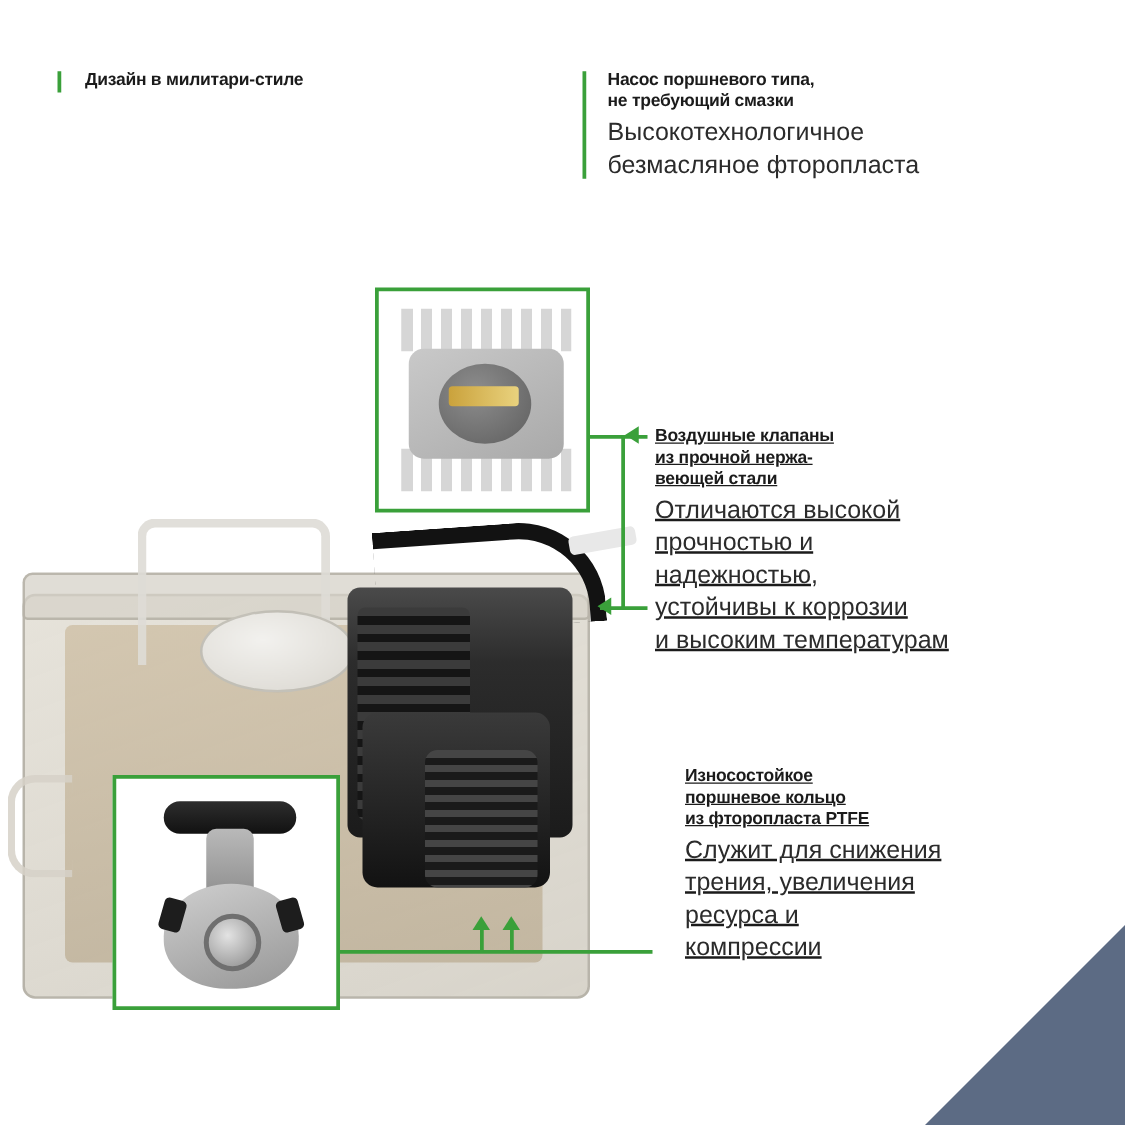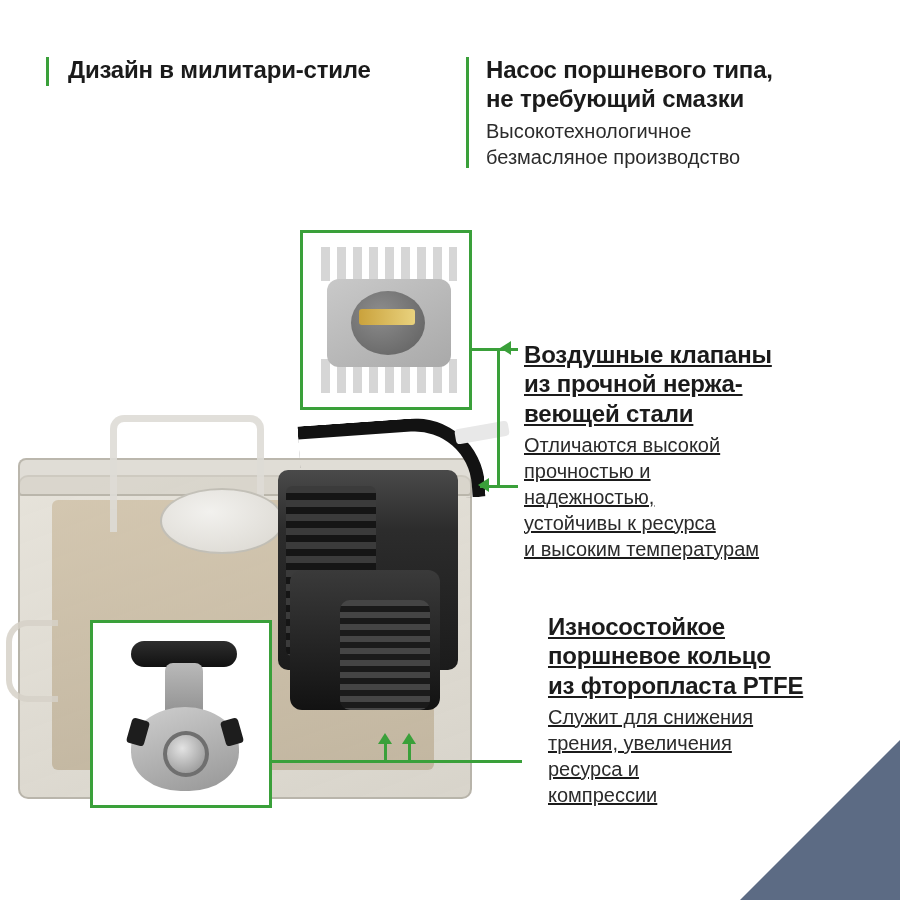--- a/index.html
+++ b/index.html
@@ -37,21 +37,21 @@
     content: "";
     position: absolute;
     left: 0;
     top: 2px;
     bottom: 2px;
     width: 3px;
     background: #3aa03a;
   }
   .feature-title {
     font-weight: bold;
-    font-size: 24px;
+    font-size: 14px;
     line-height: 1.22;
     letter-spacing: -0.2px;
     margin: 0 0 4px 0;
   }
   .feature-body {
     font-size: 20px;
     line-height: 1.30;
     margin: 0;
     color: #2b2b2b;
   }
@@ -382,31 +382,31 @@
 <div class="arrow-up" id="c3-a2"></div>
 
 <div class="feature-top" id="block-military">
   <p class="feature-title" style="white-space:pre-line">Дизайн в милитари-стиле</p>
 </div>
 
 <div class="feature-top" id="block-pump">
   <p class="feature-title" style="white-space:pre-line">Насос поршневого типа,
 не требующий смазки</p>
   <p class="feature-body" style="white-space:pre-line">Высокотехнологичное
-безмасляное производство</p>
+безмасляное фторопласта</p>
 </div>
 
 <div class="feature-side" id="block-valves">
   <p class="feature-title" style="white-space:pre-line">Воздушные клапаны
 из прочной нержа-
 веющей стали</p>
   <p class="feature-body" style="white-space:pre-line">Отличаются высокой
 прочностью и
 надежностью,
-устойчивы к ресурса
+устойчивы к коррозии
 и высоким температурам</p>
 </div>
 
 <div class="feature-side" id="block-ring">
   <p class="feature-title" style="white-space:pre-line">Износостойкое
 поршневое кольцо
 из фторопласта PTFE</p>
   <p class="feature-body" style="white-space:pre-line">Служит для снижения
 трения, увеличения
 ресурса и

